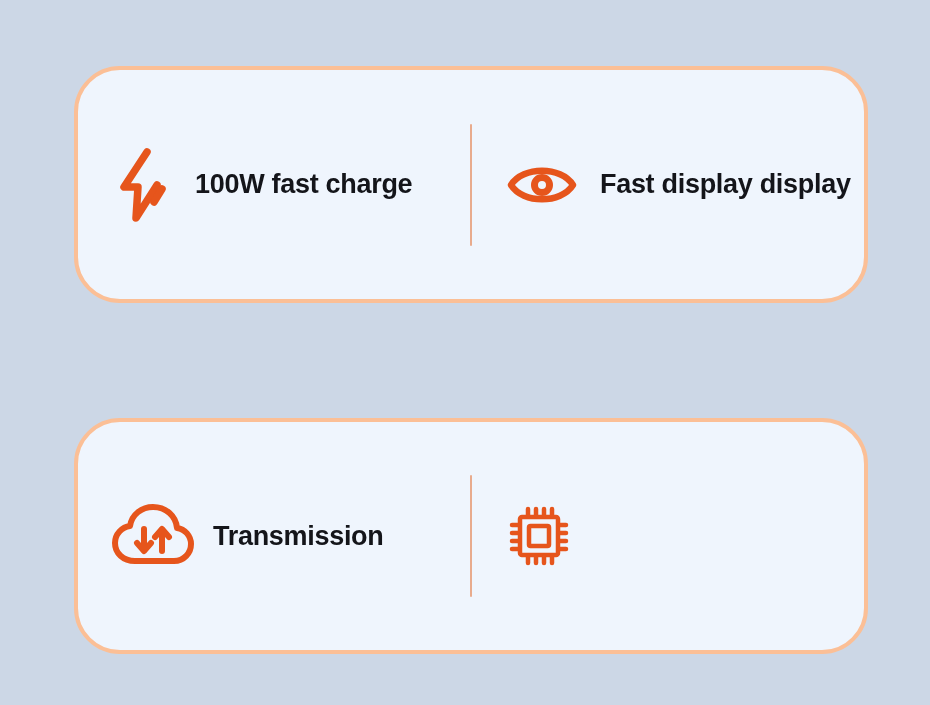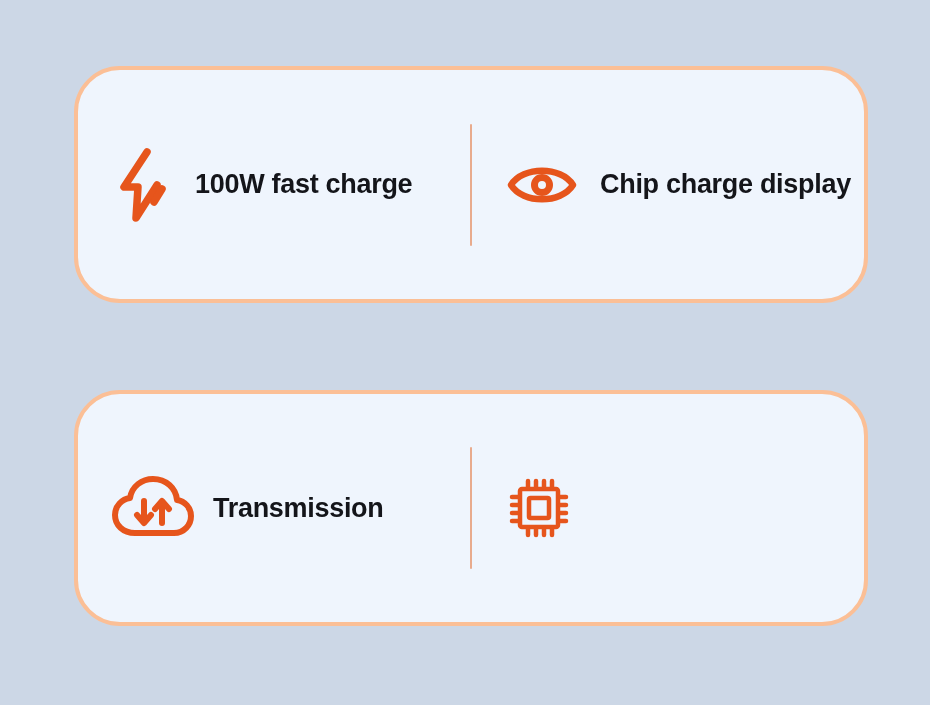--- a/index.html
+++ b/index.html
@@ -31,21 +31,21 @@
     box-sizing: border-box;
     background: #eff5fd;
     border: 4px solid #fbbf96;
     border-radius: 46px;
     display: flex;
     flex-direction: row;
     align-items: stretch;
   }
 
   #card-1 { top: 66px;  height: 237px; }
-  #card-2 { top: 390px; height: 236px; text-align: center; }
+  #card-2 { top: 418px; height: 236px; text-align: center; }
 
   .card-half {
     flex: 0 0 50%;
     display: flex;
     flex-direction: row;
     align-items: center;
     box-sizing: border-box;
     position: relative;
   }
 
@@ -110,21 +110,21 @@
 
     <div class="card-divider"></div>
 
     <div class="card-half right" id="cell-fast-charge-display">
       <span class="feature-icon">
         <svg viewBox="0 0 72 50" width="72" height="50" aria-hidden="true">
           <path d="M5 25 C17 6, 55 6, 67 25 C55 44, 17 44, 5 25 Z" fill="none" stroke="#e6551c" stroke-width="6.5" stroke-linejoin="round"></path>
           <circle cx="36" cy="25" r="7.5" fill="none" stroke="#e6551c" stroke-width="7"></circle>
         </svg>
       </span>
-      <span class="feature-label">Chip charge display</span>
+      <span class="feature-label">Fast display display</span>
     </div>
 
   </div>
 
   <div class="feature-card" id="card-2">
 
     <div class="card-half left" id="cell-transmission">
       <span class="feature-icon">
         <svg viewBox="0 0 84 64" width="84" height="64" aria-hidden="true">
           <path d="M24 57 C12 57, 4 49, 4 39 C4 30, 11 23, 19 22

